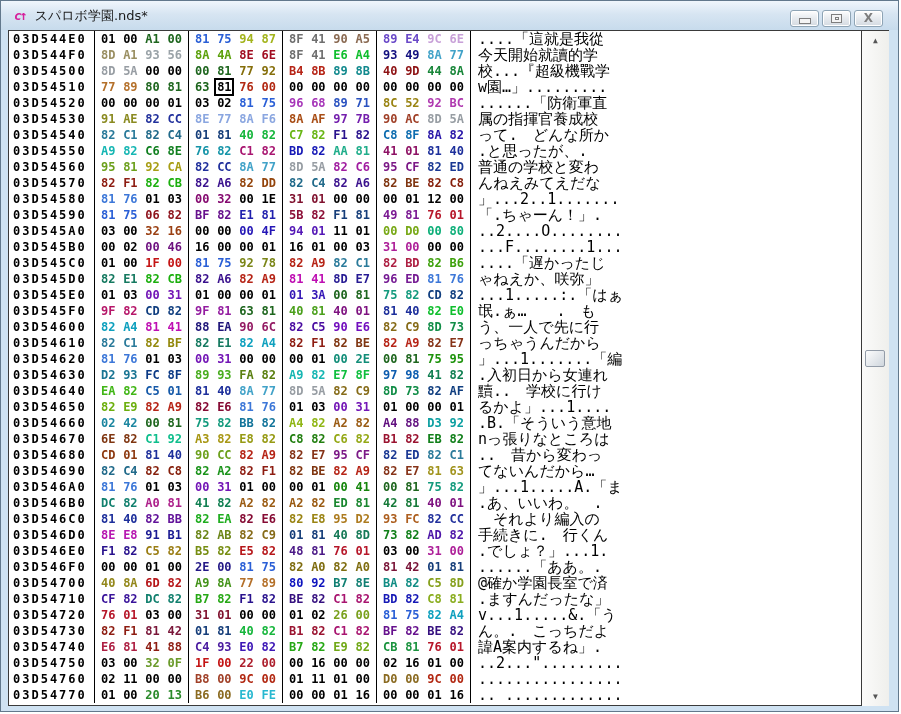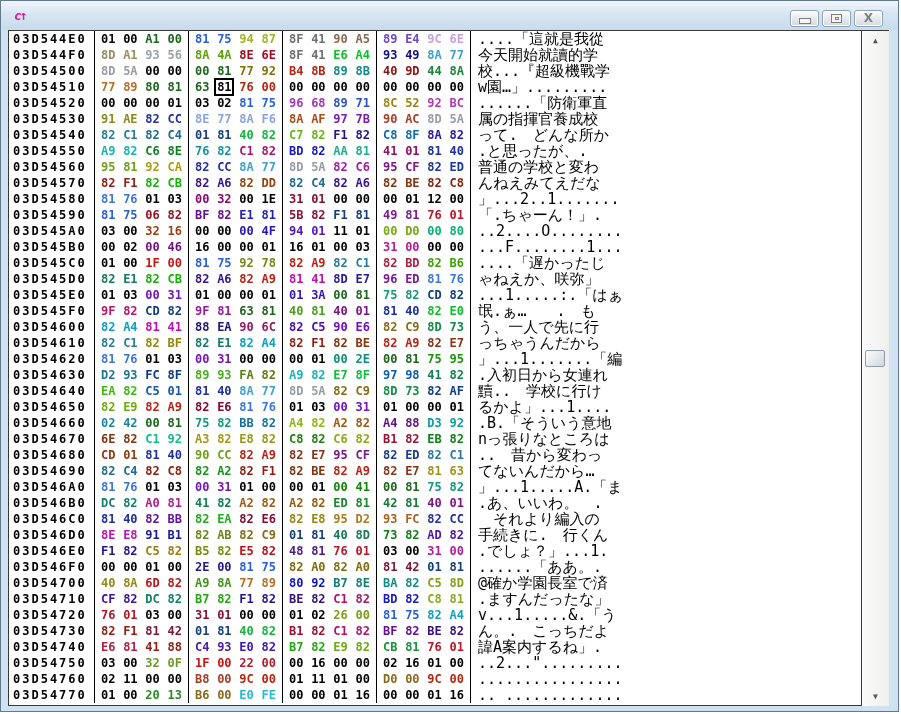--- a/index.html
+++ b/index.html
@@ -76,20 +76,21 @@
     background:linear-gradient(135deg,#fdfdfd,#cfd6dd);
   }
 </style>
 </head>
 <body>
 
 <div class="window">
 
   <div class="titlebar">
     <span class="appicon">c↑</span>
+    <span class="title">スパロボ学園.nds*</span>
     <div class="winbtns">
       <div class="wbtn">
           <div class="min-glyph"></div>
         </div>
       <div class="wbtn">
           <div class="rst-glyph">
             <div class="rst-inner"></div>
           </div>
         </div>
       <div class="wbtn">

